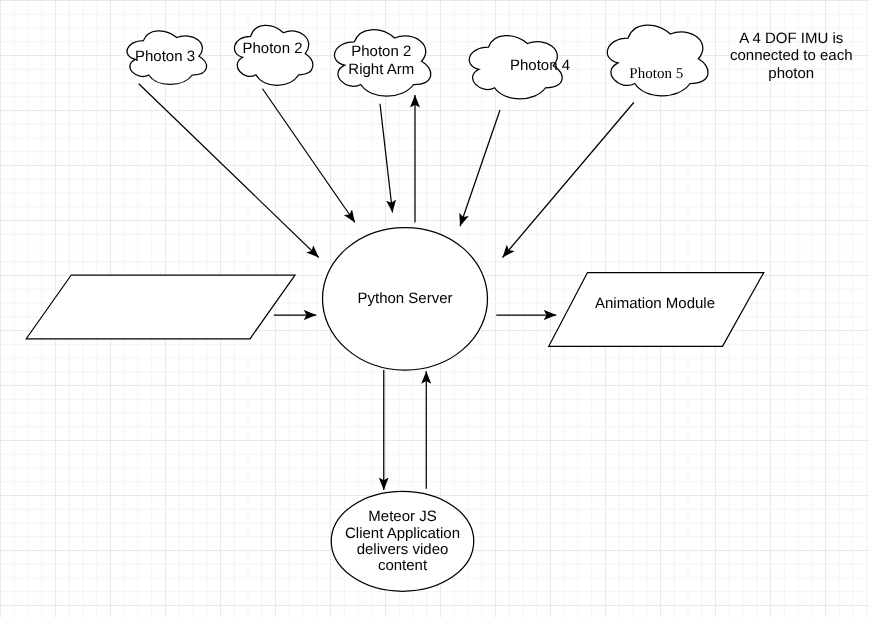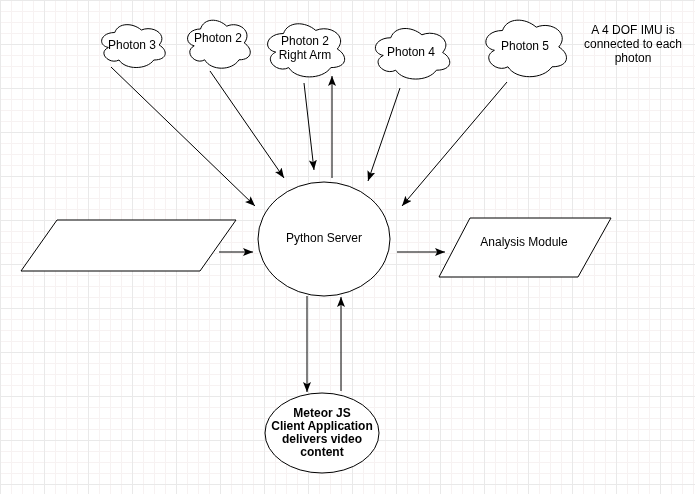--- a/index.html
+++ b/index.html
@@ -39,21 +39,20 @@
     position: absolute;
     transform: translate(-50%, -50%);
     text-align: center;
     white-space: pre-line;
     font-size: 12px;
     line-height: 14px;
     color: #000000;
   }
   .label.small-lh {
     line-height: 13px;
-    font-weight: bold;
   }
 </style>
 </head>
 <body>
 
 <div class="canvas">
 
   <svg class="diagram-svg" width="695" height="494" viewBox="0 0 695 494">
     <defs>
       <marker id="arrow" markerUnits="userSpaceOnUse" markerWidth="12" markerHeight="10" refX="10" refY="4" orient="auto">
@@ -81,30 +80,30 @@
     <line class="edge" x1="219" y1="252" x2="253" y2="252" marker-end="url(#arrow)"></line>
     <line class="edge" x1="397" y1="252" x2="445" y2="252" marker-end="url(#arrow)"></line>
     <line class="edge" x1="307" y1="296" x2="307" y2="392" marker-end="url(#arrow)"></line>
     <line class="edge" x1="341" y1="391" x2="341" y2="297" marker-end="url(#arrow)"></line>
   </svg>
 
   <div class="label" style="left:132px; top:45px;">Photon 3</div>
   <div class="label" style="left:218px; top:38px;">Photon 2</div>
   <div class="label" style="left:305px; top:48px;">Photon 2
 Right Arm</div>
-  <div class="label" style="left:411px; top:52px;">Photon 4</div>
-  <div class="label" style="left:525px; top:46px;">Photon 5</div>
+  <div class="label" style="left:432px; top:52px;">Photon 4</div>
+  <div class="label" style="left:525px; top:58px;font-family:Liberation Serif, serif;">Photon 5</div>
 
   <div class="label" style="left:633px; top:44px; width:120px;">A 4 DOF IMU is
 connected to each
 photon</div>
 
   <div class="label" style="left:324px; top:238px;text-align:center;">Python Server</div>
 
 
-  <div class="label" style="left:524px; top:242px;">Analysis Module</div>
+  <div class="label" style="left:524px; top:242px;">Animation Module</div>
 
   <div class="label small-lh" style="left:322px; top:433px; width:130px;">Meteor JS
 Client Application
 delivers video
 content</div>
 
 </div>
 
 </body></html>

